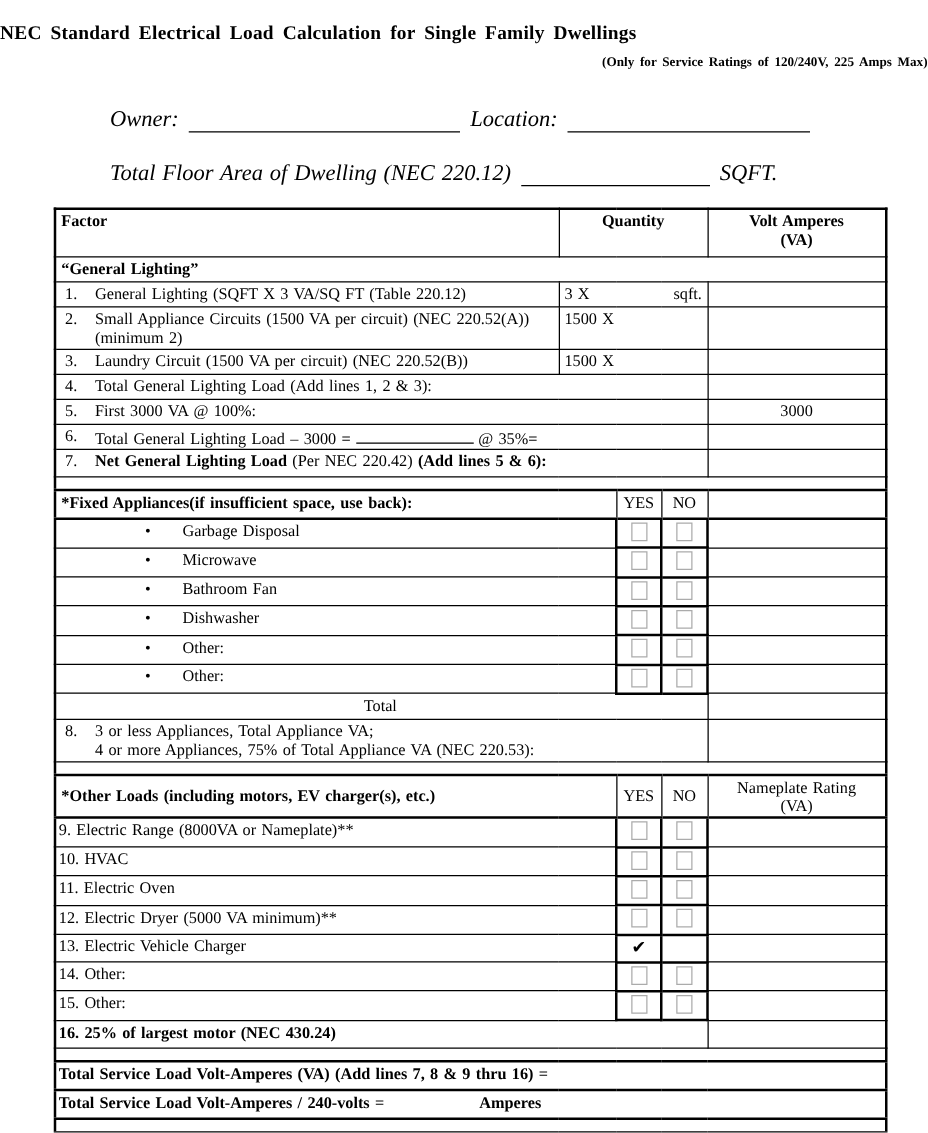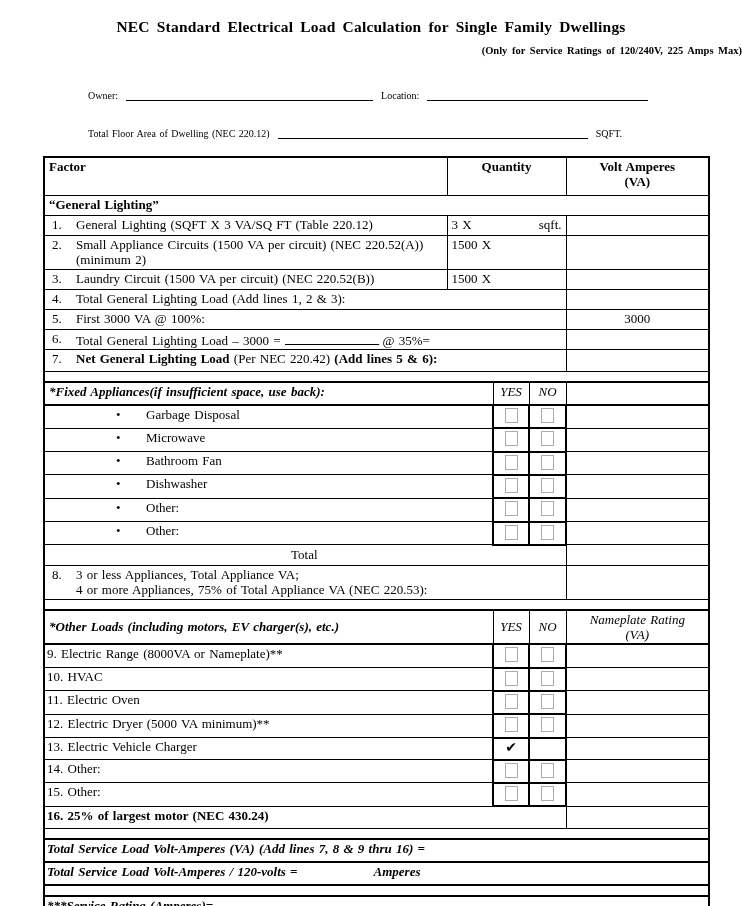--- a/index.html
+++ b/index.html
@@ -4,28 +4,28 @@
 <style>
   html,body{margin:0;padding:0;}
   body{
     width:742px;height:906px;background:#ffffff;color:#000;
     font-family:"Liberation Serif", serif;
     -webkit-font-smoothing:antialiased;
   }
   .page{position:relative;width:742px;height:906px;overflow:hidden;}
 
   .title{
-    margin-top:18px;text-align:center;font-weight:bold;font-size:15.5px;
+    margin-top:18px;text-align:left;font-weight:bold;font-size:15.5px;
     word-spacing:3px;letter-spacing:.2px;
   }
   .subtitle{
     margin-top:9px;text-align:right;font-weight:bold;font-size:10.5px;word-spacing:2px;
   }
 
-  .field-row{display:flex;align-items:flex-end;font-size:10px;word-spacing:1px;}
+  .field-row{display:flex;align-items:flex-end;font-size:18px;word-spacing:1px;font-style:italic;}
   .owner-row{margin:29px 94px 0 88px;}
   .floor-row{margin:22px 120px 0 88px;}
   .fill-line{border-bottom:1px solid #000;height:15px;}
   .fl-owner{flex:1.12;margin:0 8px;}
   .fl-location{flex:1;margin-left:8px;}
   .fl-floor{flex:1;margin:0 8px;}
   .lbl{white-space:nowrap;}
 
   table.form{
     margin:17px 0 0 43px;width:665px;border-collapse:collapse;table-layout:fixed;
@@ -48,21 +48,21 @@
   .qtyflex{display:flex;justify-content:space-between;gap:23px;}
   .uline{display:inline-block;width:94px;border-bottom:1px solid #000;height:13px;margin:0 4px;}
   .bullet-cell{padding-left:71px;}
   .bullet{display:inline-block;width:30px;}
   td.cb{border:2px solid #000;text-align:center;padding:1px 0;}
   .checkbox{
     display:inline-block;width:11px;height:13px;border:1.5px solid #ababab;
     background:#fff;margin-top:1px;
   }
   .checkmark{font-weight:bold;font-size:14px;line-height:14px;font-family:"DejaVu Sans",sans-serif;}
-  tr.thick td{border-top:2px solid #000;border-bottom:2px solid #000;font-style:italic;}
+  tr.thick td{border-top:2px solid #000;border-bottom:2px solid #000;}
   td.tight{padding-left:2px;}
   .amps-unit{margin-left:76px;font-weight:bold;}
 </style>
 </head>
 <body>
 
 <div class="page">
 
   <div class="title">NEC Standard Electrical Load Calculation for Single Family Dwellings</div>
   <div class="subtitle">(Only for Service Ratings of 120/240V, 225 Amps Max)</div>
@@ -310,21 +310,21 @@
       </tr>
 
       <tr class="spacer">
           <td colspan="5"></td>
         </tr>
 
       <tr class="thick">
         <td colspan="5" class="b h19 tight">Total Service Load Volt-Amperes  (VA) (Add lines 7, 8 &amp; 9 thru 16) =</td>
       </tr>
       <tr class="thick">
-        <td colspan="5" class="b h19 tight"><span>Total Service Load Volt-Amperes  / 120-volts =</span><span class="amps-unit">Amperes</span></td>
+        <td colspan="5" class="b h19 tight"><span>Total Service Load Volt-Amperes  / 240-volts =</span><span class="amps-unit">Amperes</span></td>
       </tr>
 
       <tr class="spacer">
           <td colspan="5"></td>
         </tr>
 
       <tr class="thick">
         <td colspan="5" class="b h19 tight">***Service Rating (Amperes)=</td>
       </tr>
 

